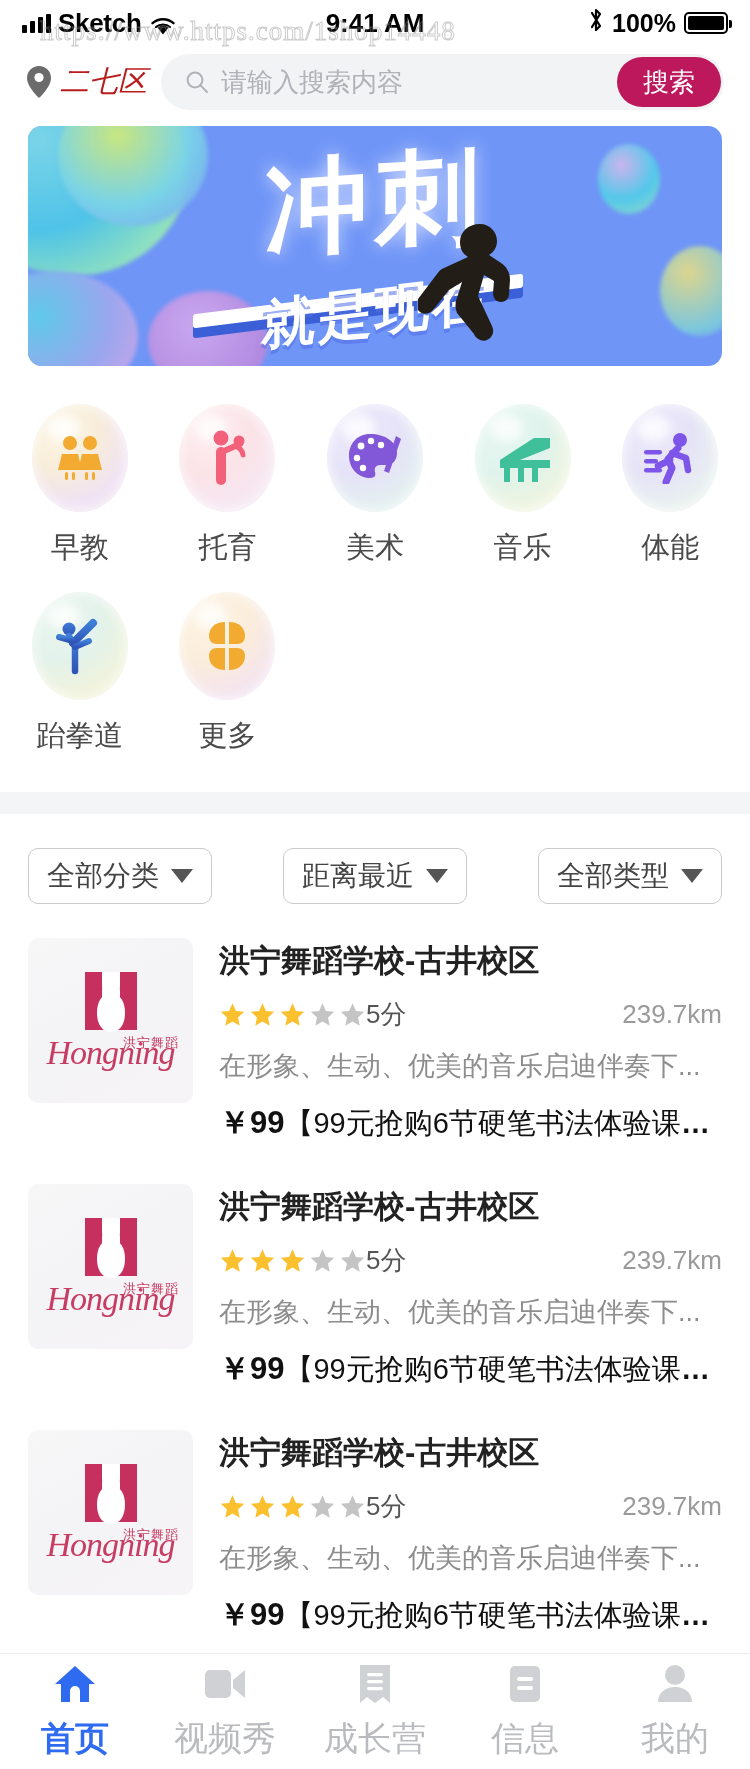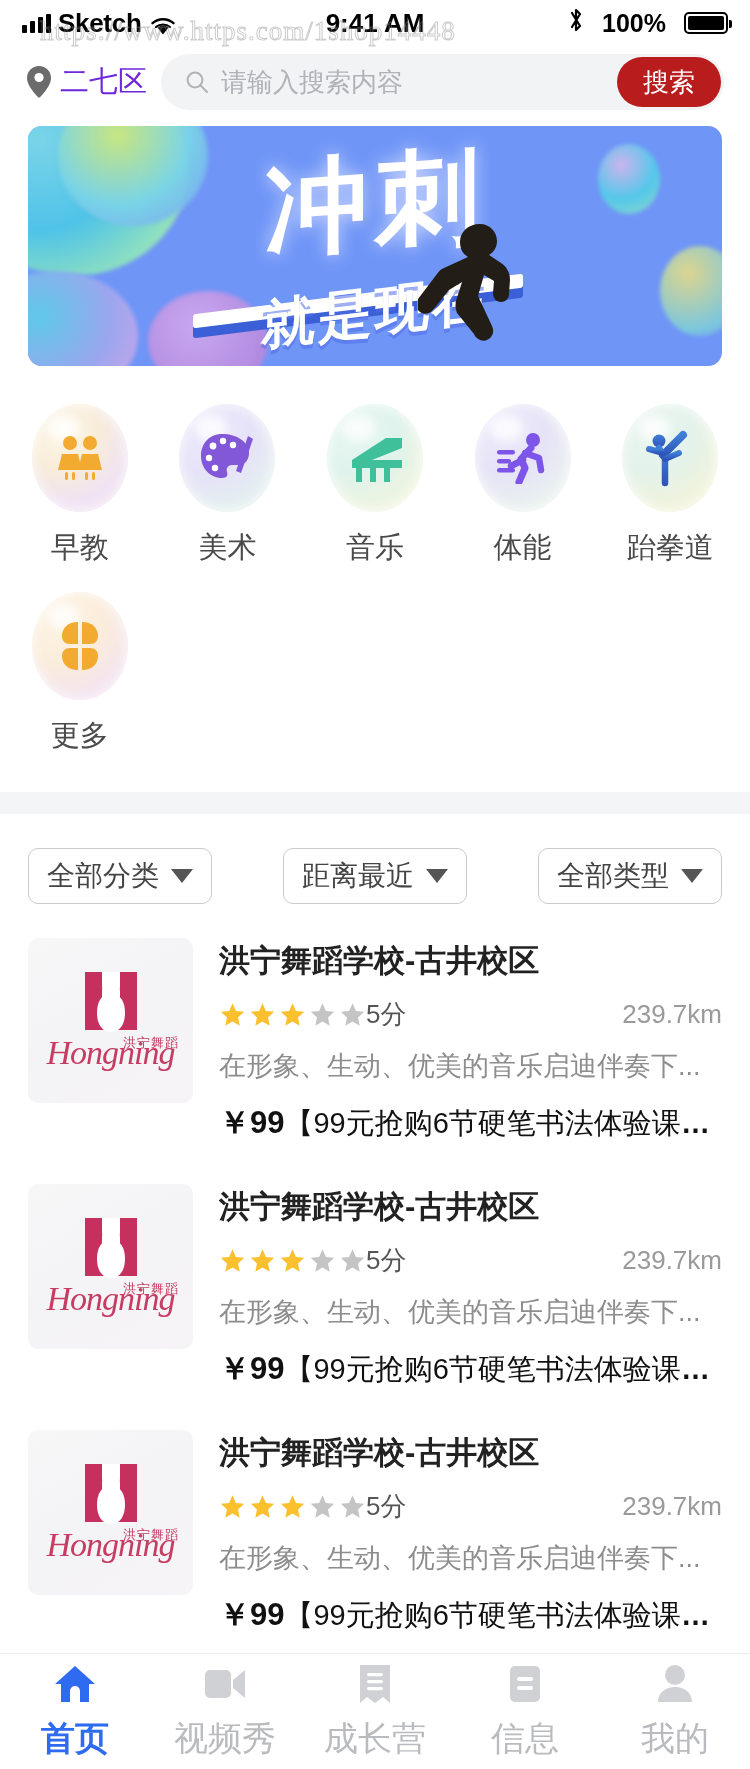--- a/index.html
+++ b/index.html
@@ -34,21 +34,21 @@
   .signal i:nth-child(1) { height: 8px; }
   .signal i:nth-child(2) { height: 12px; }
   .signal i:nth-child(3) { height: 16px; }
   .signal i:nth-child(4) { height: 19px; }
   .carrier { font-size: 26px; letter-spacing: -0.3px; }
   .wifi { width: 26px; height: 20px; position: relative; margin-left: 2px; }
   .sb-center {
     position: absolute; left: 0; right: 0; text-align: center;
     font-size: 26px; font-weight: bold; letter-spacing: 0px;
   }
-  .sb-right { margin-left: auto; display: flex; align-items: center; gap: 18px; }
+  .sb-right { margin-left: auto; display: flex; align-items: center; gap: 8px; }
   .bt { font-size: 24px; }
   .pct { font-size: 25px; }
   .batt {
     width: 44px; height: 22px; border: 2.5px solid #000; border-radius: 5px;
     position: relative; padding: 2px;
   }
   .batt::after {
     content:''; position:absolute; right:-6px; top:6px; width:3px; height:8px;
     background:#000; border-radius:0 2px 2px 0;
   }
@@ -71,21 +71,21 @@
   
   .searchrow {
     height: 72px;
     display: flex;
     align-items: center;
     padding: 0 26px;
     gap: 14px;
   }
   .loc { display: flex; align-items: center; gap: 8px; flex: 0 0 auto; }
   .pin { width: 26px; height: 34px; position: relative; }
-  .loc-name { font-size: 29px; color: #6d28d9; }
+  .loc-name { font-size: 29px; color: #b91c1c; font-style: italic; }
   .searchbox {
     flex: 1;
     height: 56px;
     background: #f2f3f5;
     border-radius: 28px;
     display: flex;
     align-items: center;
     padding-left: 24px;
     position: relative;
   }
@@ -95,21 +95,21 @@
     font-size: 26px; color: #666; flex: 1;
     font-family: "Liberation Sans", sans-serif;
     padding-right: 110px;
   }
   .search-input::placeholder { color: #b0b2b8; }
   .search-btn {
     position: absolute; right: 3px; top: 3px;
     width: 104px; height: 50px;
     border-radius: 25px;
     border: none;
-    background: #b91c1c;
+    background: #be185d;
     color: #fff;
     font-size: 26px;
     font-family: "Liberation Sans", sans-serif;
     cursor: pointer;
   }
 
   
   .banner-wrap { padding: 8px 28px 0; }
   .banner {
     position: relative;
@@ -402,20 +402,32 @@
           <path d="M28 22 h16 l4 16 h-24 z" fill="#f2ab30"></path>
           <rect x="11" y="40" width="3" height="8" rx="1.5" fill="#f2ab30"></rect>
           <rect x="18" y="40" width="3" height="8" rx="1.5" fill="#f2ab30"></rect>
           <rect x="31" y="40" width="3" height="8" rx="1.5" fill="#f2ab30"></rect>
           <rect x="38" y="40" width="3" height="8" rx="1.5" fill="#f2ab30"></rect>
         </svg>
       </div>
       <span class="cat-label">早教</span>
     </div>
 
+    <div class="cat">
+      <div class="bubble bub-b">
+        <svg width="42" height="58" viewBox="0 0 42 58">
+          <circle cx="15" cy="9" r="7.5" fill="#f2607a"></circle>
+          <rect x="10" y="18" width="10" height="38" rx="5" fill="#f2607a"></rect>
+          <path d="M18 22 L34 15" stroke="#f2607a" stroke-width="6" stroke-linecap="round"></path>
+          <circle cx="33" cy="12" r="5.5" fill="#f2607a"></circle>
+          <path d="M29 17 q7 2 8 9" stroke="#f2607a" stroke-width="5" fill="none" stroke-linecap="round"></path>
+        </svg>
+      </div>
+      <span class="cat-label">托育</span>
+    </div>
 
     <div class="cat">
       <div class="bubble bub-c">
         <svg width="56" height="52" viewBox="0 0 56 52">
           <path d="M23 2 C10 2 2 12 2 24 C2 36 11 46 23 46 c5 0 6-3 5-6 c-1-4 1-7 5-7 h6 c7 0 11-5 11-12 C50 10 38 2 23 2 z" fill="#8257d8"></path>
           <circle cx="14" cy="14" r="3.4" fill="#fff"></circle>
           <circle cx="24" cy="9" r="3.2" fill="#fff"></circle>
           <circle cx="34" cy="13" r="3.2" fill="#fff"></circle>
           <circle cx="10" cy="26" r="3.2" fill="#fff"></circle>
           <circle cx="16" cy="36" r="3.2" fill="#fff"></circle>

